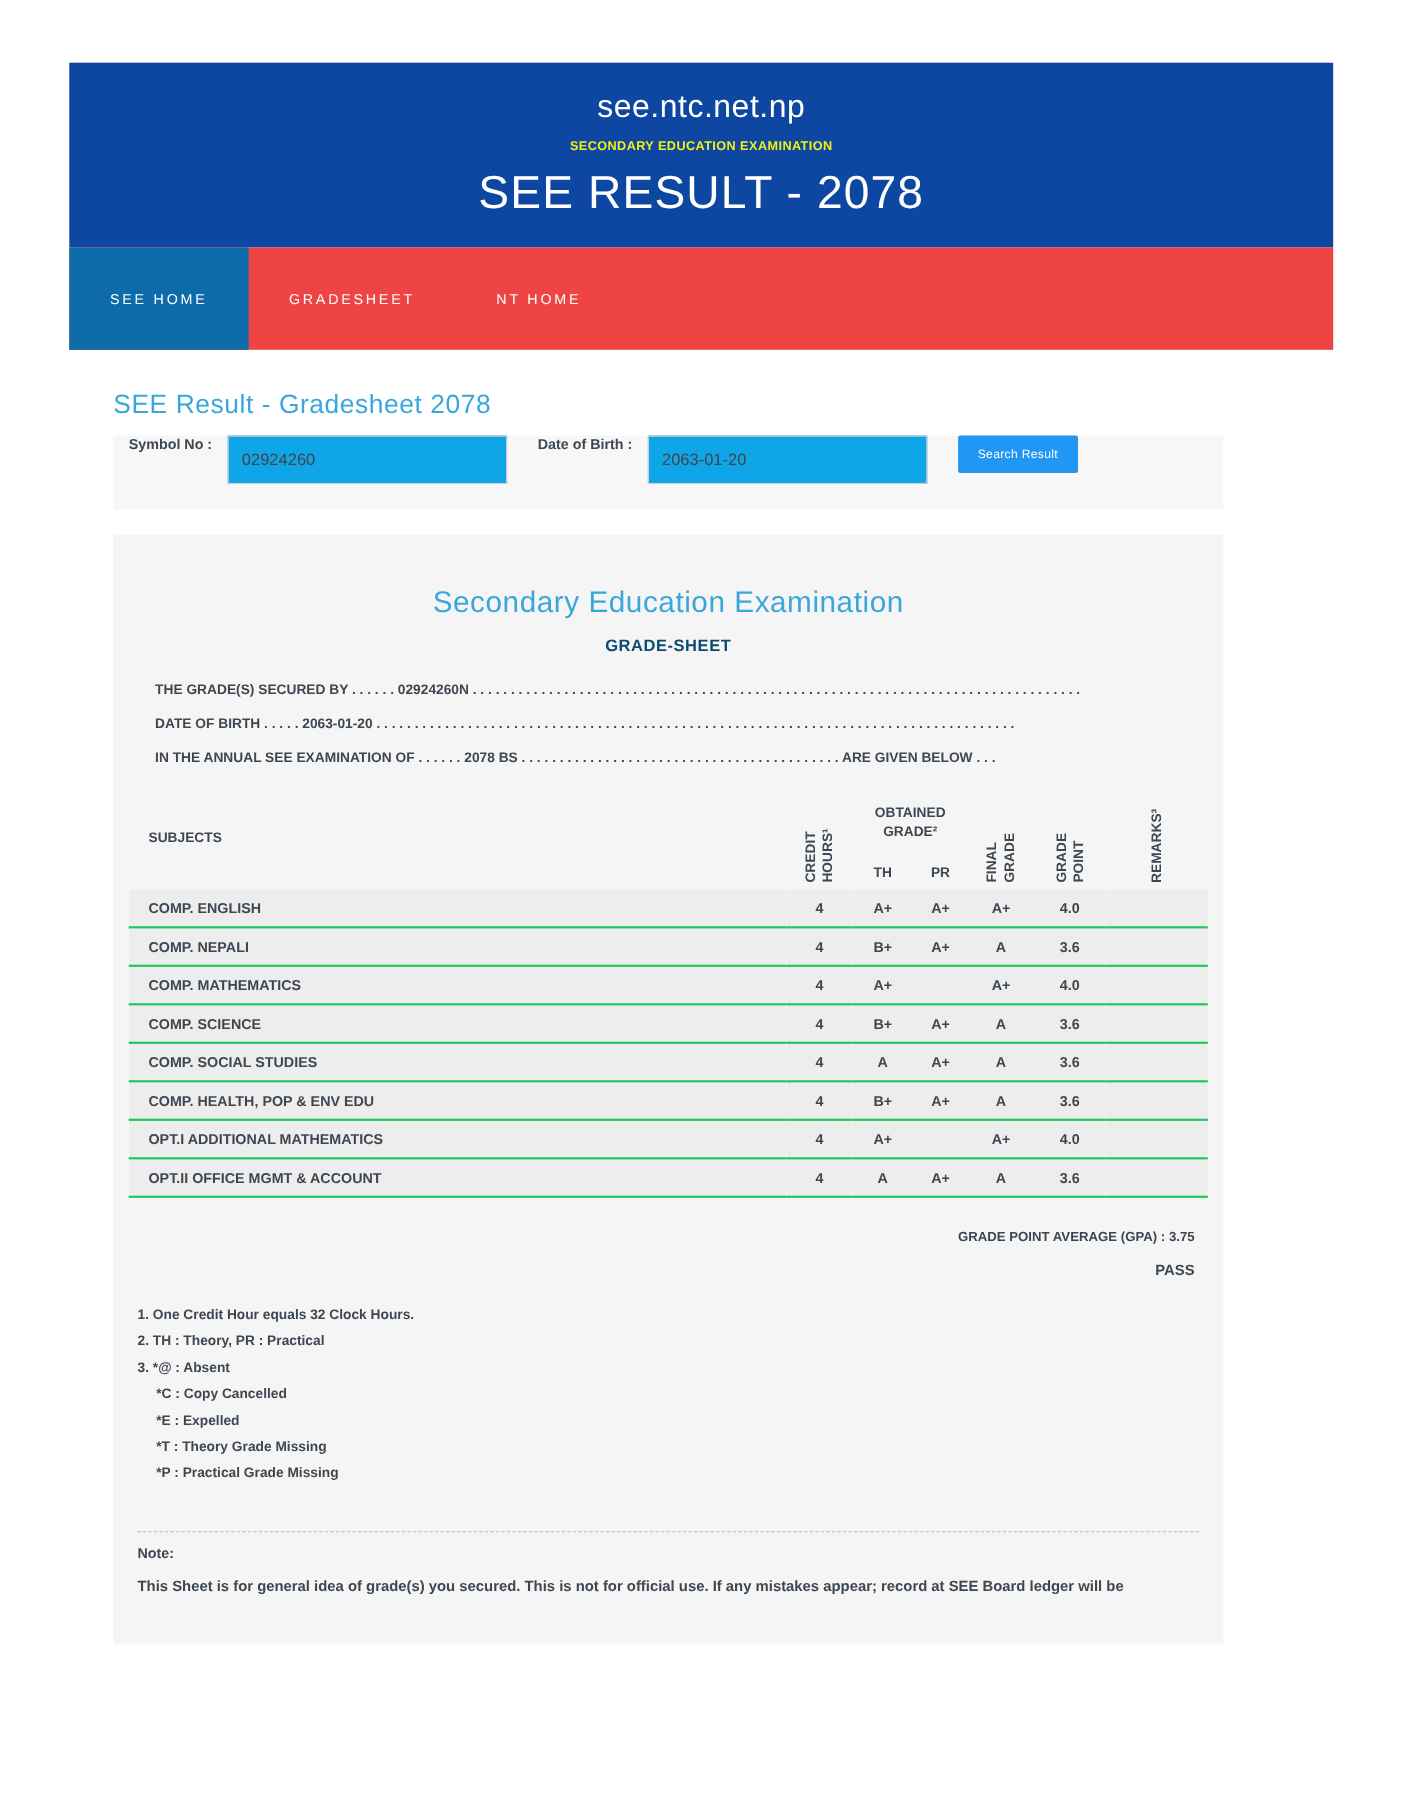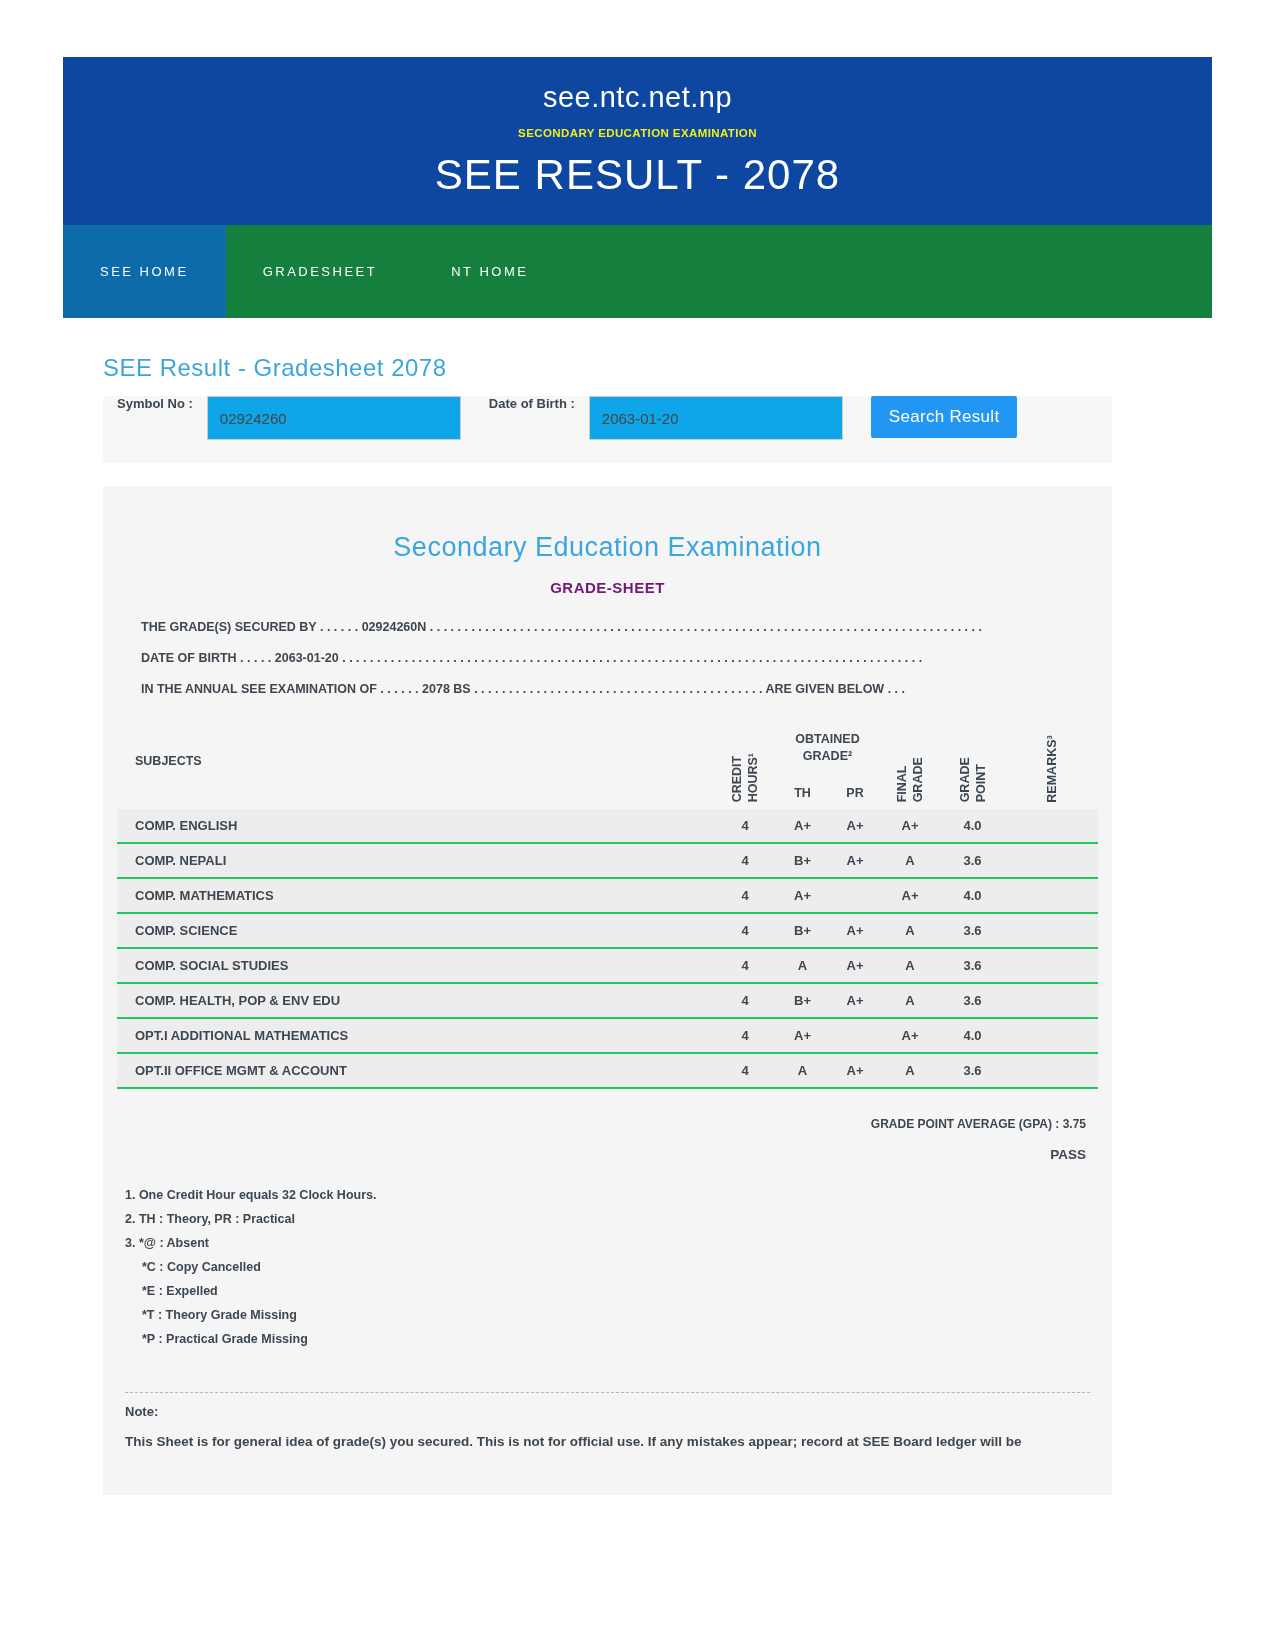--- a/index.html
+++ b/index.html
@@ -14,21 +14,21 @@
   
   .site-header {
     background: #0d47a1; height: 168px; box-sizing: border-box;
     text-align: center; color: #fff; padding-top: 24px;
   }
   .domain { font-size: 29px; font-weight: 400; letter-spacing: .5px; }
   .subtitle { color: #f2ee19; font-size: 11.5px; font-weight: bold; letter-spacing: .4px; margin-top: 13px; }
   .title { font-size: 42px; font-weight: 400; margin-top: 12px; letter-spacing: 1px; }
 
   
-  .nav { background: #15803d; height: 93px; display: flex; }
+  .nav { background: #ef4444; height: 93px; display: flex; }
   .nav-item {
     display: flex; align-items: center; padding: 0 37px;
     color: #fff; font-size: 13px; letter-spacing: 2.5px;
     text-decoration: none; cursor: pointer; white-space: nowrap;
   }
   .nav-item.active { background: #0c6ba8; }
 
   
   .main { padding-left: 40px; width: 1009px; }
   .page-title { color: #3aa6db; font-size: 24px; font-weight: 400; margin: 36px 0 14px; letter-spacing: .5px; }
@@ -39,31 +39,31 @@
     display: flex; align-items: flex-start; padding: 0 14px;
   }
   .field-label { font-size: 13px; font-weight: bold; color: #3d4751; margin-right: 14px; white-space: nowrap; }
   .dob-label { margin-left: 28px; }
   .text-input {
     width: 228px; height: 42px; border: 1px solid #ccc; background: #0ea5e9;
     font-size: 15px; color: #444; padding: 0 12px; font-family: inherit; box-sizing: content-box;
   }
   .search-btn {
     margin-left: 28px; background: #2196f3; color: #fff; border: none;
-    font-size: 17px; padding: 11px 18px; border-radius: 2px;
+    font-size: 11px; padding: 11px 18px; border-radius: 2px;
     font-family: inherit; cursor: pointer; letter-spacing: .3px;
   }
 
   
   .panel {
     background: #f5f5f5; margin-top: 23px; width: 1009px; box-sizing: border-box;
     padding: 46px 14px 46px; overflow: hidden;
   }
   .exam-title { color: #3aa6db; font-size: 27px; font-weight: 400; text-align: center; margin: 0 0 16px; letter-spacing: .5px; }
-  .sheet-title { color: #701a75; font-size: 15px; font-weight: bold; text-align: center; margin: 0 0 24px; letter-spacing: .5px; }
+  .sheet-title { color: #0c4a6e; font-size: 15px; font-weight: bold; text-align: center; margin: 0 0 24px; letter-spacing: .5px; }
 
   .intro { padding-left: 24px; font-weight: bold; font-size: 12.5px; color: #3d4751; }
   .intro p { margin: 0 0 17px; white-space: nowrap; overflow: hidden; max-width: 862px; }
 
   
   table.grades { border-collapse: collapse; width: 981px; table-layout: fixed; margin-top: 6px; }
   thead th { font-size: 12.5px; color: #3d4751; font-weight: bold; padding: 0; }
   thead tr.h-top { height: 70px; }
   thead tr.h-sub { height: 26px; }
   th.subj-h { text-align: left; padding-left: 18px; vertical-align: middle; }

